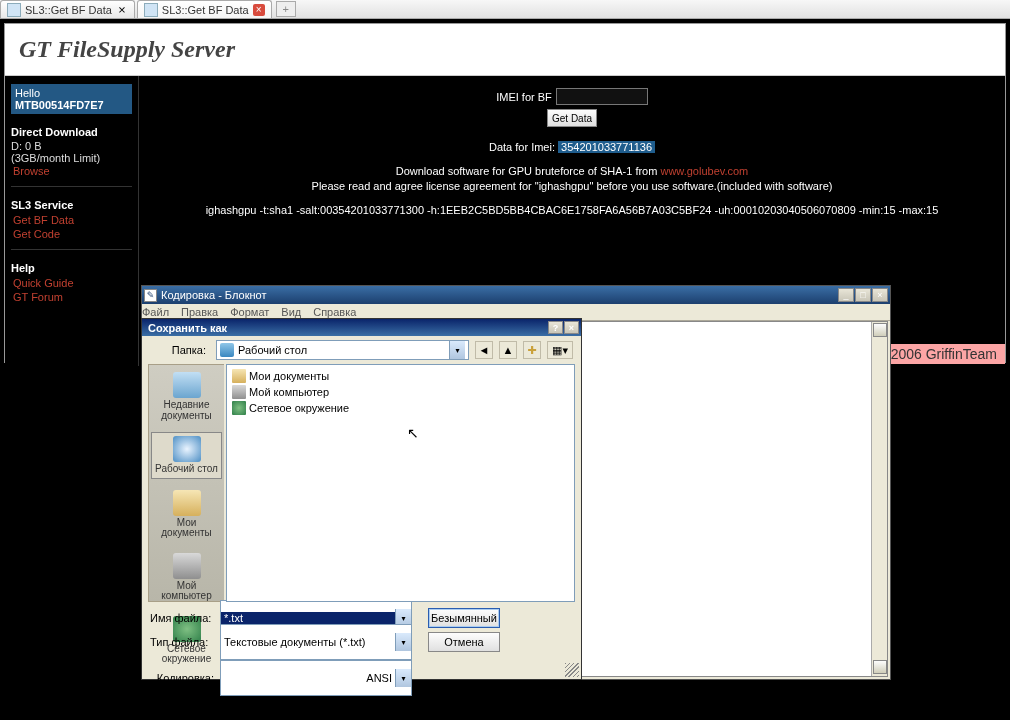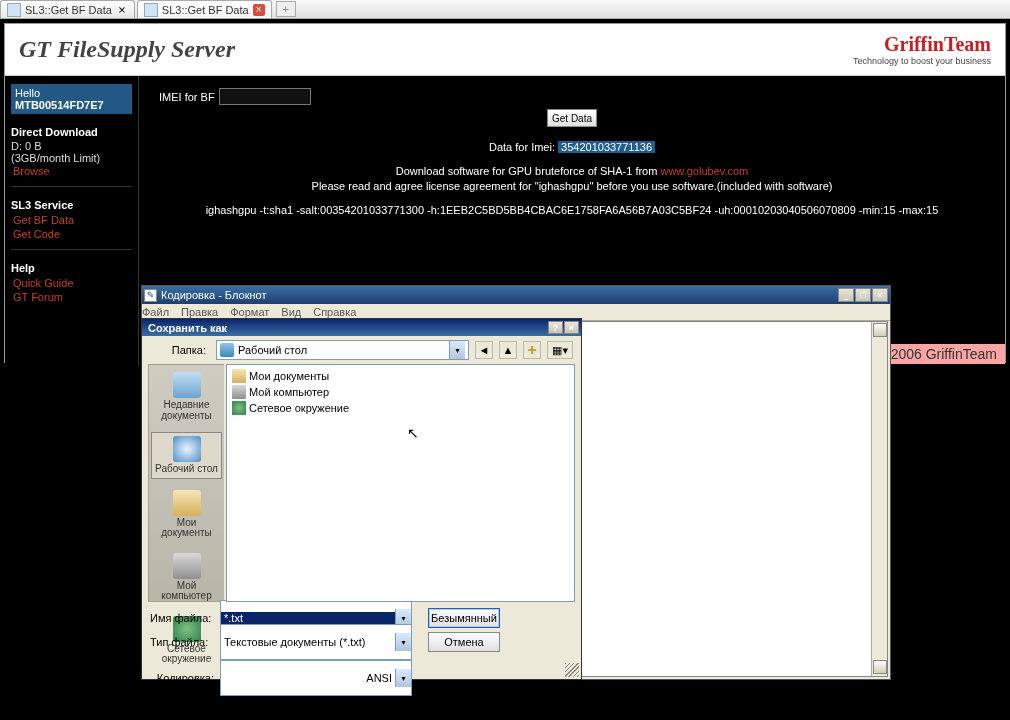--- a/index.html
+++ b/index.html
@@ -25,21 +25,21 @@
 
 .layout { display: flex; height: 290px; }
 .sidebar { width: 134px; background: #000; color: #fff; padding: 8px 6px; font-size: 11px; border-right: 1px solid #333; }
 .sidebar .hello { background: #235884; padding: 3px 4px; margin-bottom: 6px; }
 .sidebar h4 { font-size: 11px; font-weight: bold; margin: 12px 0 2px; }
 .sidebar .muted { color: #ddd; }
 .sidebar a { color: #c04030; text-decoration: none; display: block; padding: 1px 2px; }
 .sidebar hr { border: 0; border-top: 1px solid #333; margin: 8px 0; }
 
 .main { flex: 1; background: #000; color: #fff; padding: 12px 20px; font-size: 11px; text-align: center; position: relative; }
-.imei-row { display: flex; align-items: center; gap: 4px; margin-bottom: 4px; }
+.imei-row { display: flex; justify-content: center; align-items: center; gap: 4px; margin-bottom: 4px; }
 .imei-row input { width: 92px; height: 17px; background: #111; border: 1px solid #777; color: #fff; font-size: 11px; }
 .get-data-row { text-align: center; margin-bottom: 14px; }
 .get-data-row button { width: 50px; height: 18px; background: linear-gradient(#fdfdfd,#e0e0e0); border: 1px solid #888; font-size: 10px; }
 .data-for { margin: 4px 0 12px; }
 .data-for .hilite { background: #1f5d8d; padding: 0 3px; }
 .dl-line { margin-bottom: 3px; }
 .dl-line a { color: #c04030; text-decoration: none; }
 .cmdline { color: #fff; margin-top: 12px; font-size: 11px; word-break: break-all; }
 
 .footer { position: absolute; right: 0; bottom: 2px; color: #333; background: #fca5a5; padding: 2px 8px; font-size: 14px; }
@@ -111,24 +111,20 @@
     <span class="favicon"></span>
     <span class="tab-title">SL3::Get BF Data</span>
     <span class="tab-close red">×</span>
   </div>
   <div class="newtab">+</div>
 </div>
 
 <div class="page">
   <div class="header">
     <div class="logo-text">GT FileSupply Server</div>
-    <div class="brand">
-      <div class="brand-name">GriffinTeam</div>
-      <div class="brand-slogan">Technology to boost your business</div>
-    </div>
   </div>
   <div class="layout">
     <div class="sidebar">
       <div class="hello">
         <span>Hello </span><b>MTB00514FD7E7</b>
       </div>
       <h4>Direct Download</h4>
       <div class="muted">D: 0 B</div>
       <div class="muted">(3GB/month Limit)</div>
       <a>Browse</a>

